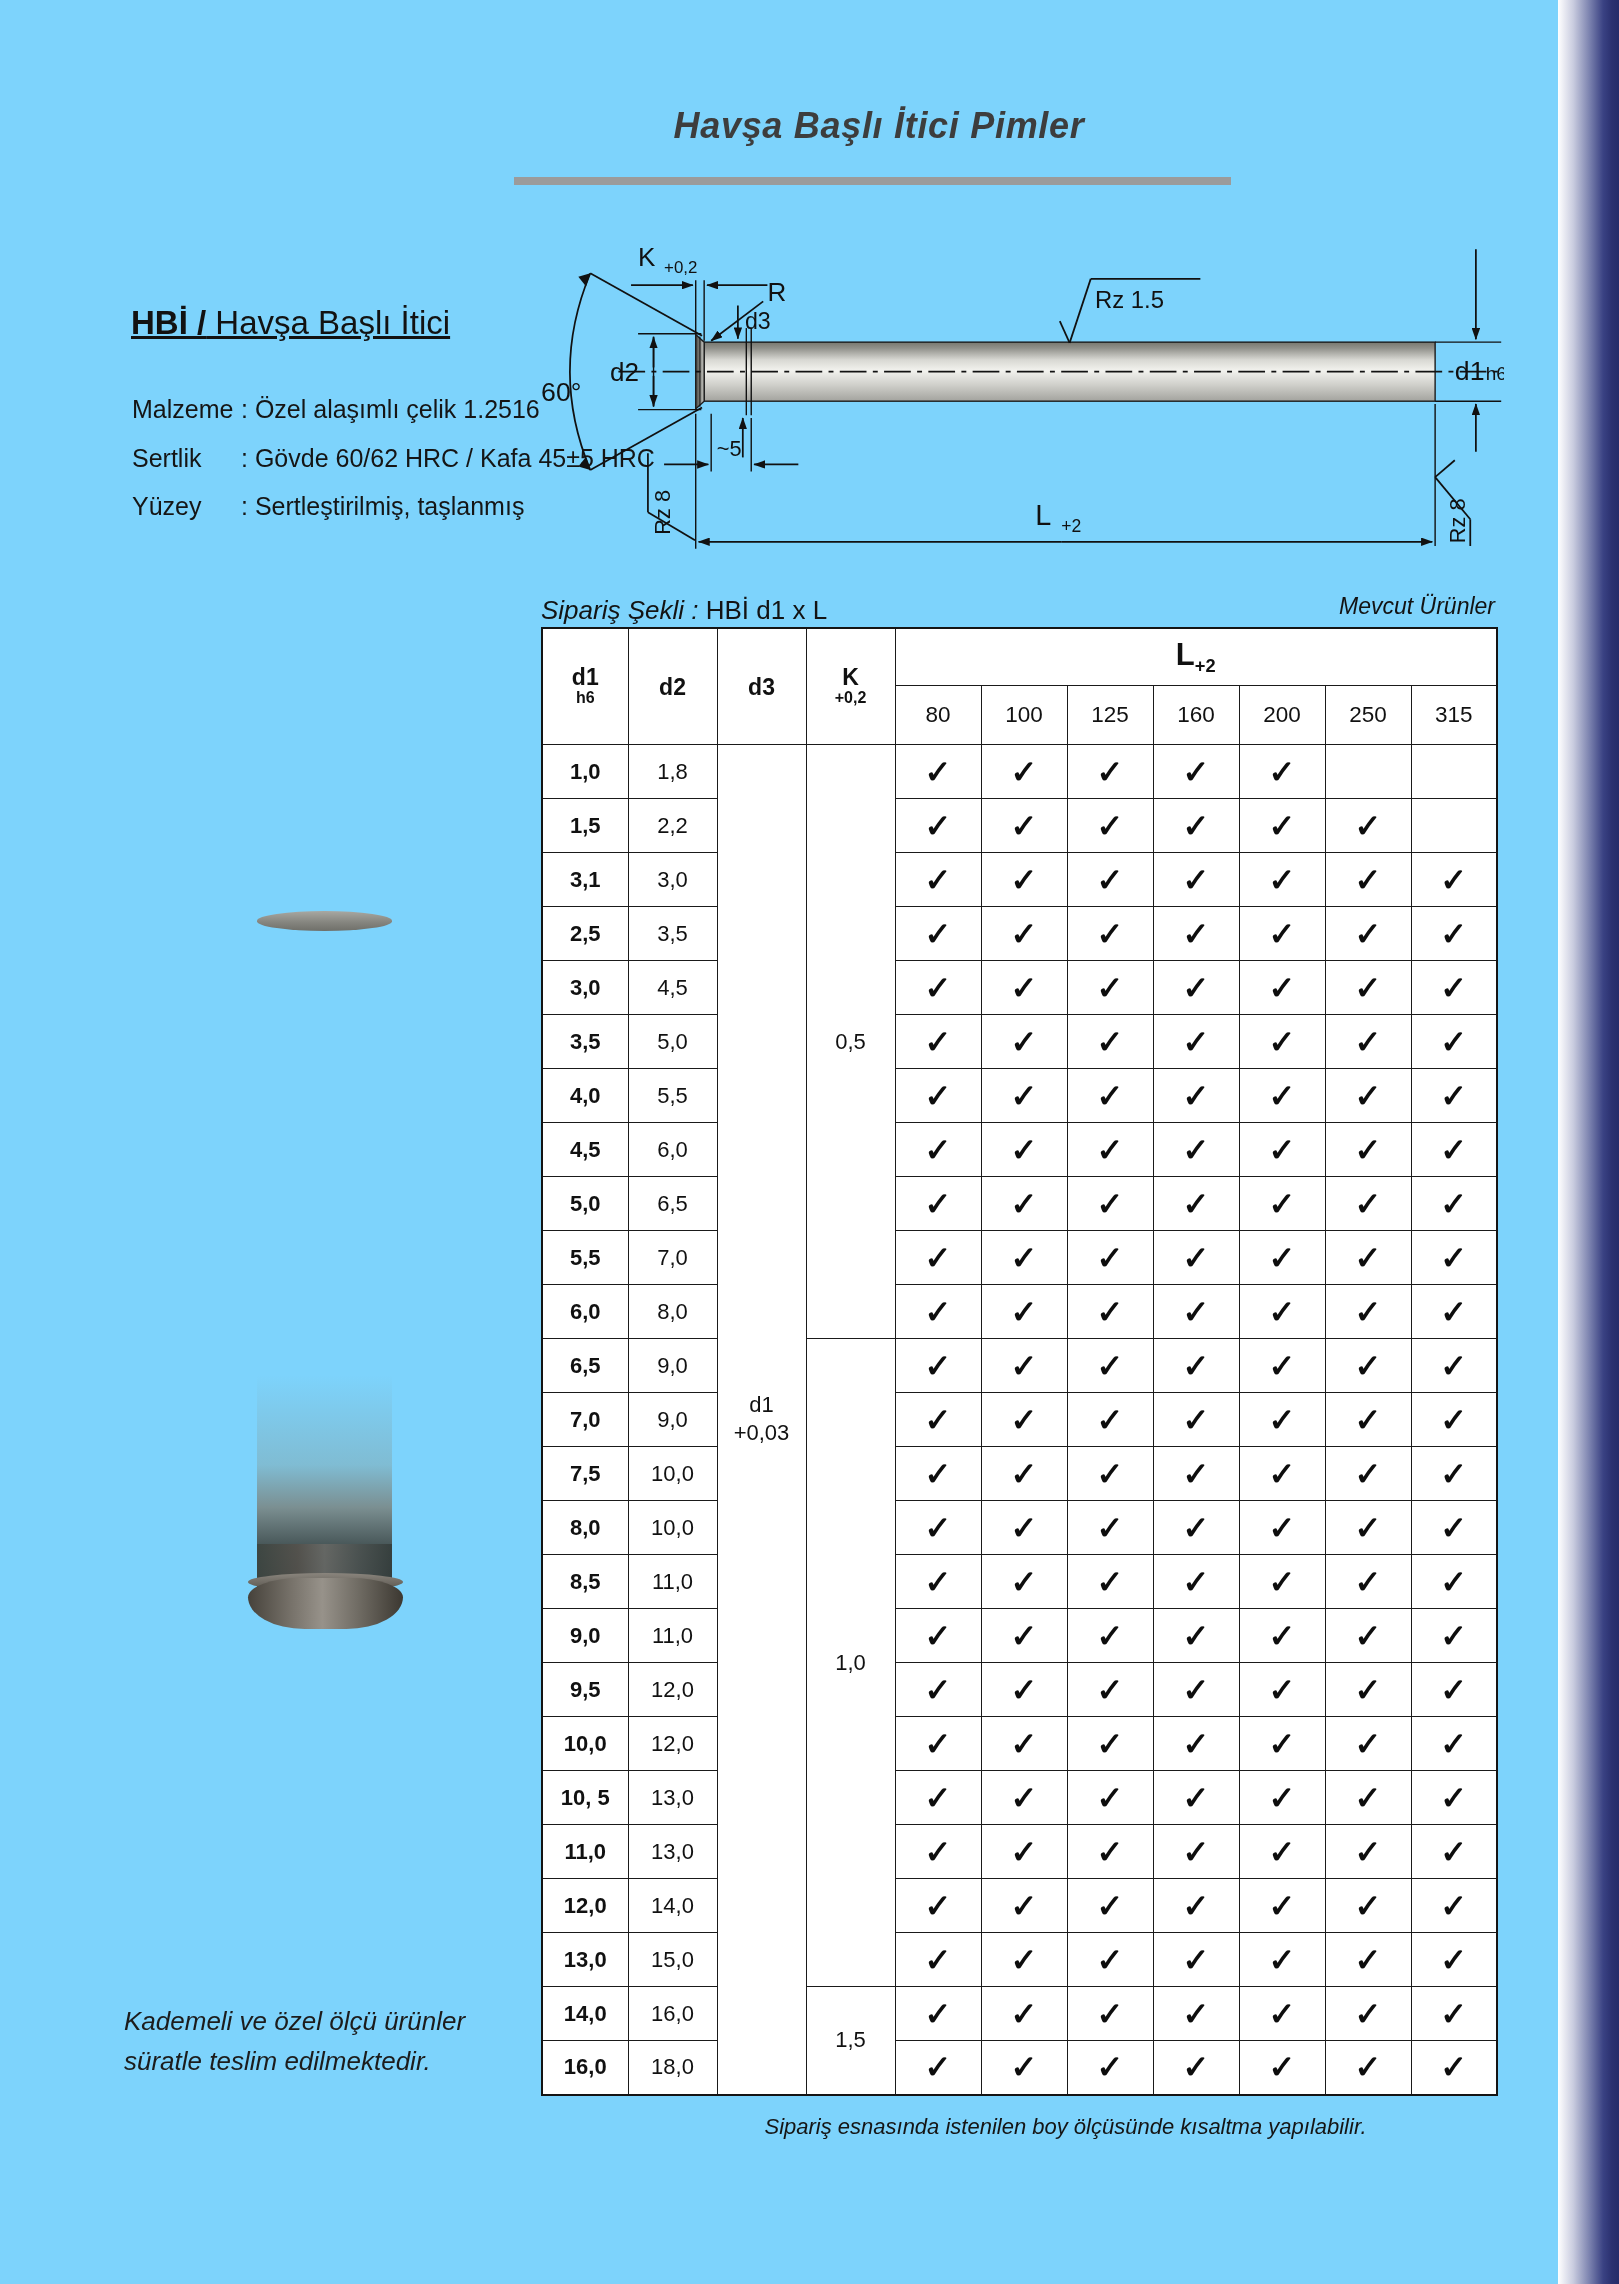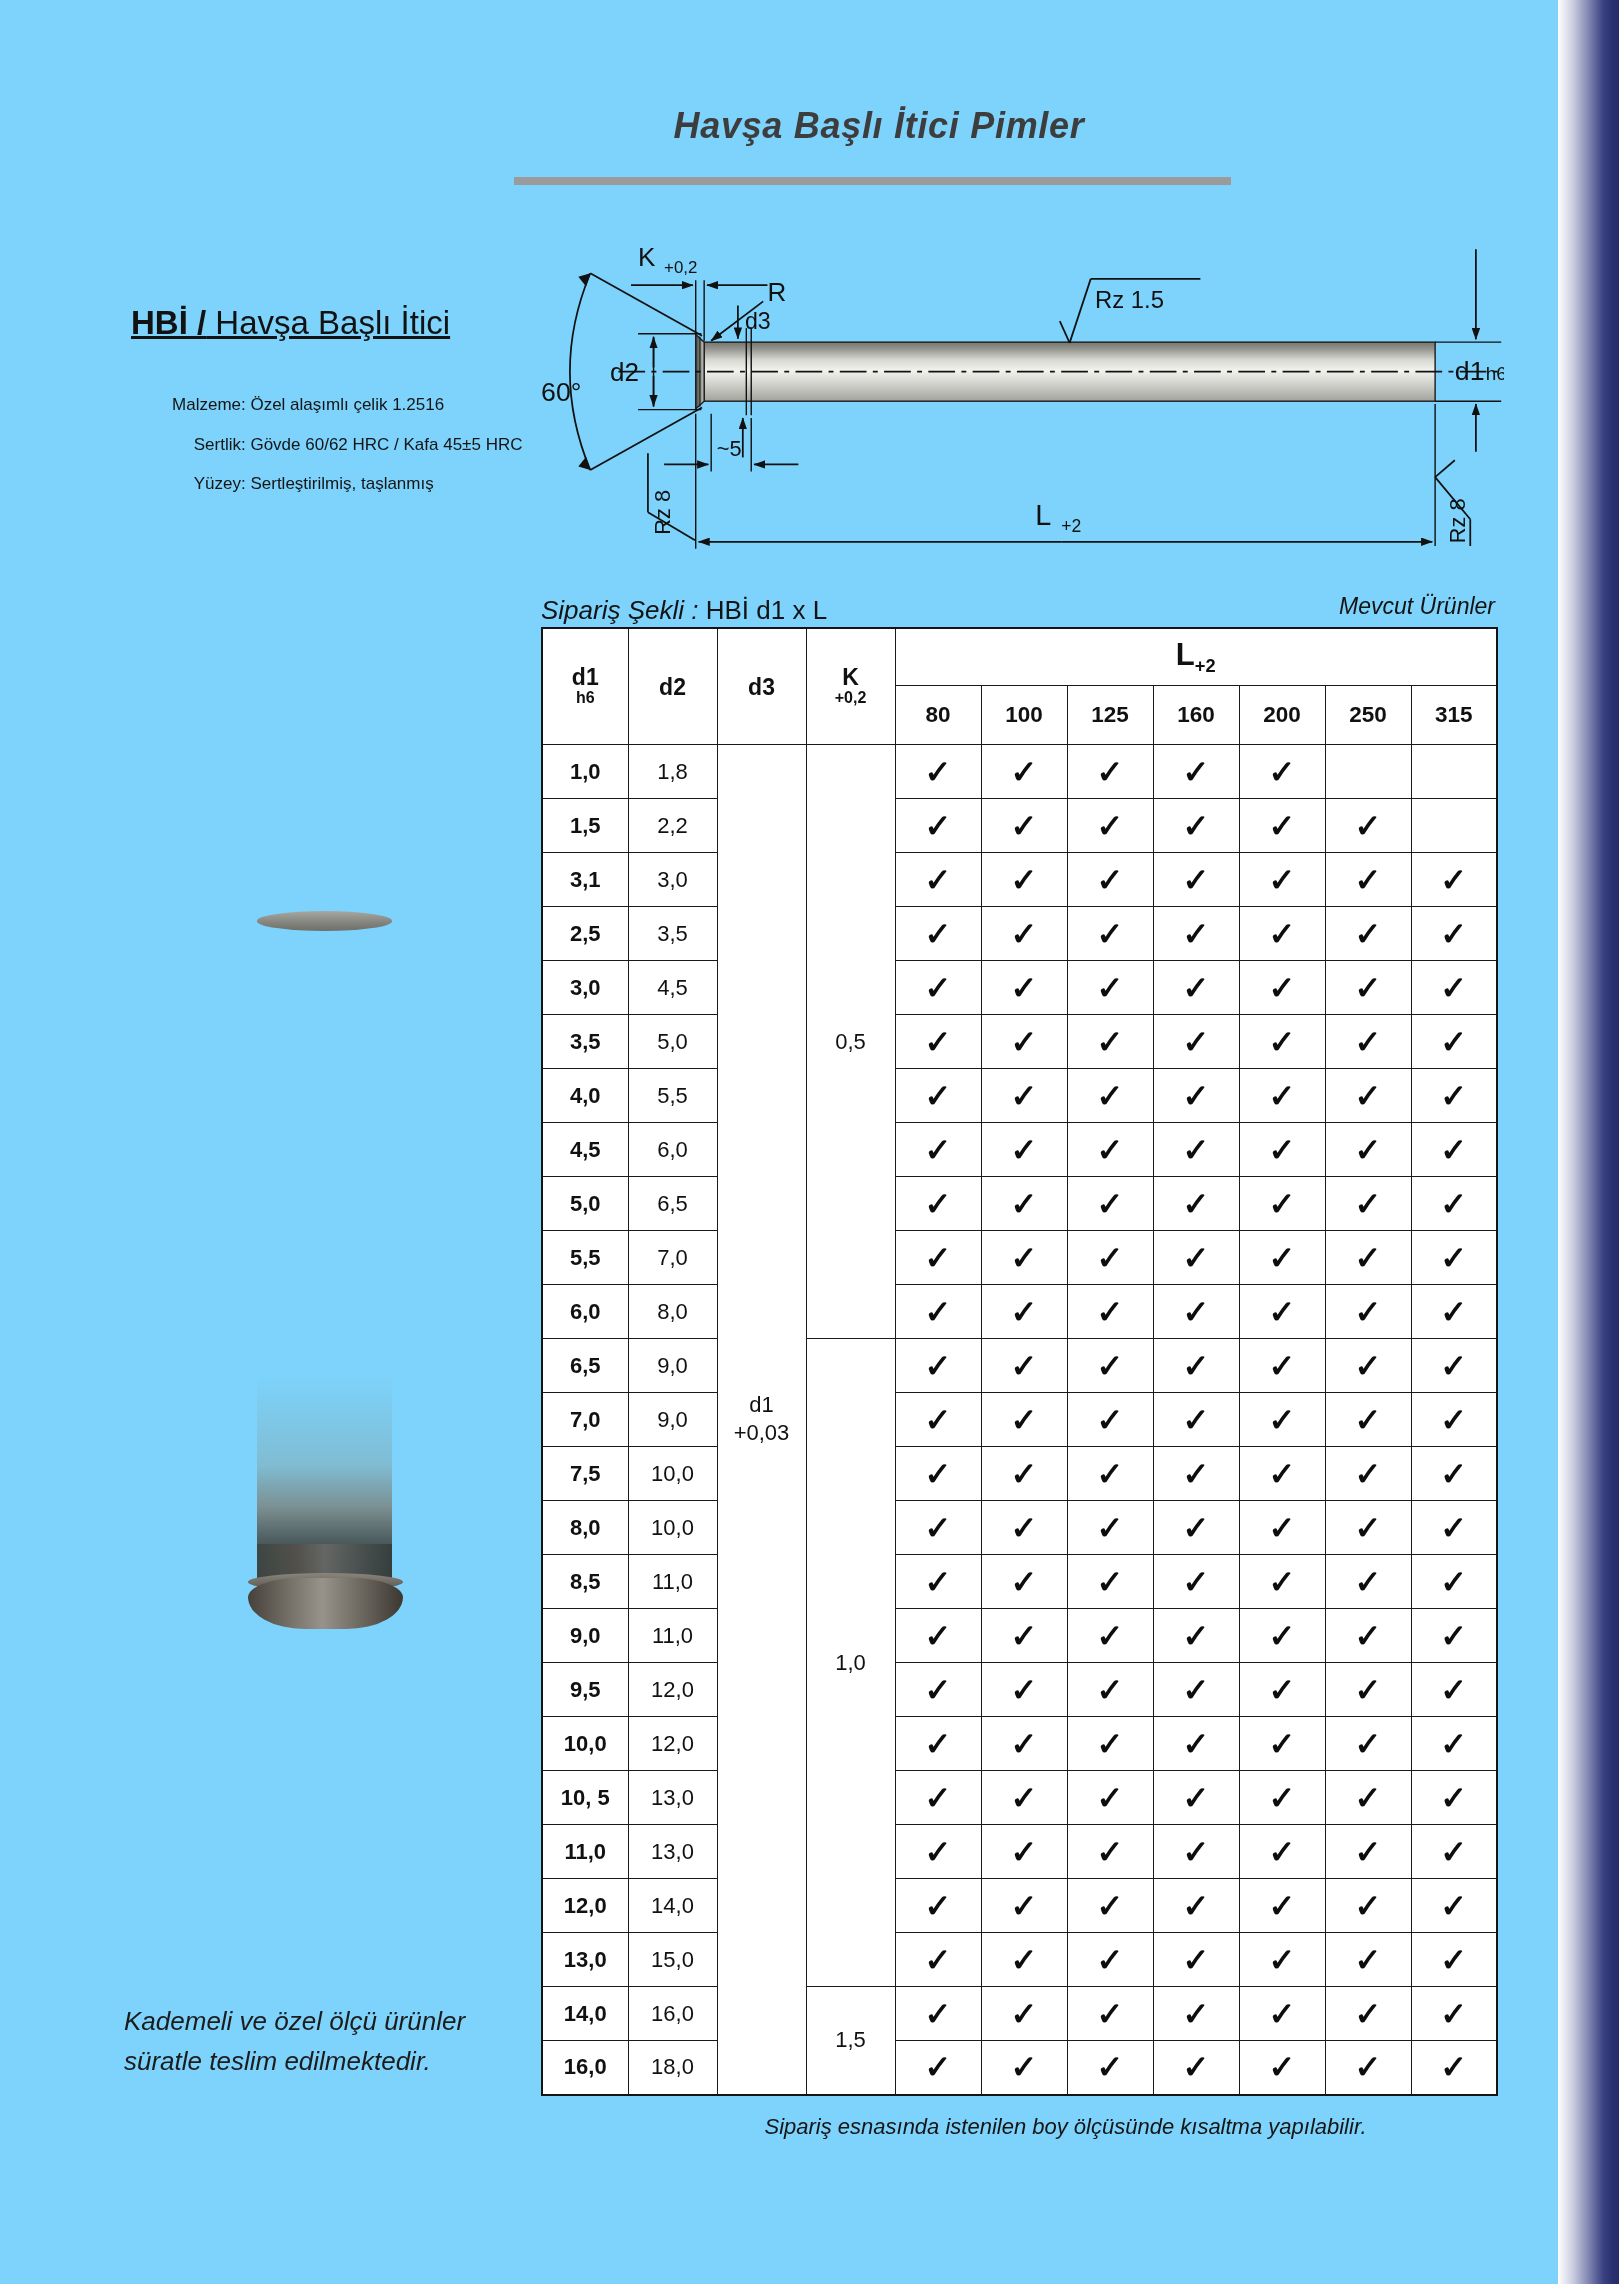--- a/index.html
+++ b/index.html
@@ -10,42 +10,42 @@
   
   .navy-bar{position:absolute;left:1558px;top:0;width:61px;height:2284px;
     background:linear-gradient(90deg,#ffffff 0%,#c9ccdf 25%,#7a81ae 52%,#3a4283 74%,#2b3170 88%,#252c69 100%);}
   
   .page-title{position:absolute;left:485px;top:105px;width:788px;text-align:center;
     font-size:36px;font-style:italic;font-weight:600;color:#3d3d3d;letter-spacing:0.7px;}
   .title-underline{position:absolute;left:514px;top:177px;width:717px;height:7.7px;background:#9b9b9b;}
   
   .product-title{position:absolute;left:131px;top:304px;font-size:33px;color:#121212;text-decoration:underline;}
   .product-title .code{font-weight:bold;}
-  .spec-list{position:absolute;left:132px;top:395px;font-size:17px;color:#151515;text-align:right;}
+  .spec-list{position:absolute;left:132px;top:395px;font-size:25px;color:#151515;}
   .spec-row{display:flex;margin-bottom:19.7px;}
   .spec-label{width:109px;flex:0 0 auto;}
   
   .drawing{position:absolute;left:520px;top:210px;}
   .drawing line,.drawing path.stroke,.drawing polyline{stroke:#111;fill:none;}
   .drawing text{fill:#111;font-family:"Liberation Sans",sans-serif;}
   
   .order-line{position:absolute;left:541px;top:595px;font-size:26px;color:#131313;}
   .order-label{font-style:italic;}
   .available-label{position:absolute;left:1193px;top:593px;width:302px;text-align:right;
     font-size:23px;font-style:italic;color:#131313;}
   
   .spec-table{position:absolute;left:541px;top:627px;border-collapse:collapse;table-layout:fixed;background:#fff;border:2.1px solid #141414;}
   .spec-table th,.spec-table td{border:1.4px solid #1a1a1a;text-align:center;vertical-align:middle;padding:0;}
   .spec-table thead th{background:#fff;}
   .hdr-main{font-size:23px;font-weight:bold;line-height:24px;}
   .hdr-sub{font-size:16px;font-weight:bold;line-height:18.3px;}
   .l-head{height:56px;border-bottom:2.1px solid #141414;margin-left:48px;}
   .l-main{font-size:31px;font-weight:bold;}
   .l-sub{font-size:18.3px;font-weight:bold;vertical-align:-7px;}
-  .len-th{height:58px;font-size:22.5px;font-weight:bold;}
+  .len-th{height:58px;font-size:22.5px;font-weight:normal;}
   .body-row{height:54px;padding-left:45px;}
   .cell-d1{font-weight:bold;font-size:22px;}
   .cell-d2{font-size:22px;}
   .cell-d3-merged{font-size:22px;line-height:28px;}
   .cell-k{font-size:22px;}
   .cell-check{font-size:32px;font-weight:bold;color:#0d0d0d;}
   
   .table-note{position:absolute;left:636px;top:2114px;width:859px;text-align:center;
     font-size:22px;font-style:italic;color:#151515;}
   .left-note{position:absolute;left:124px;top:2001px;width:394px;font-size:26px;

